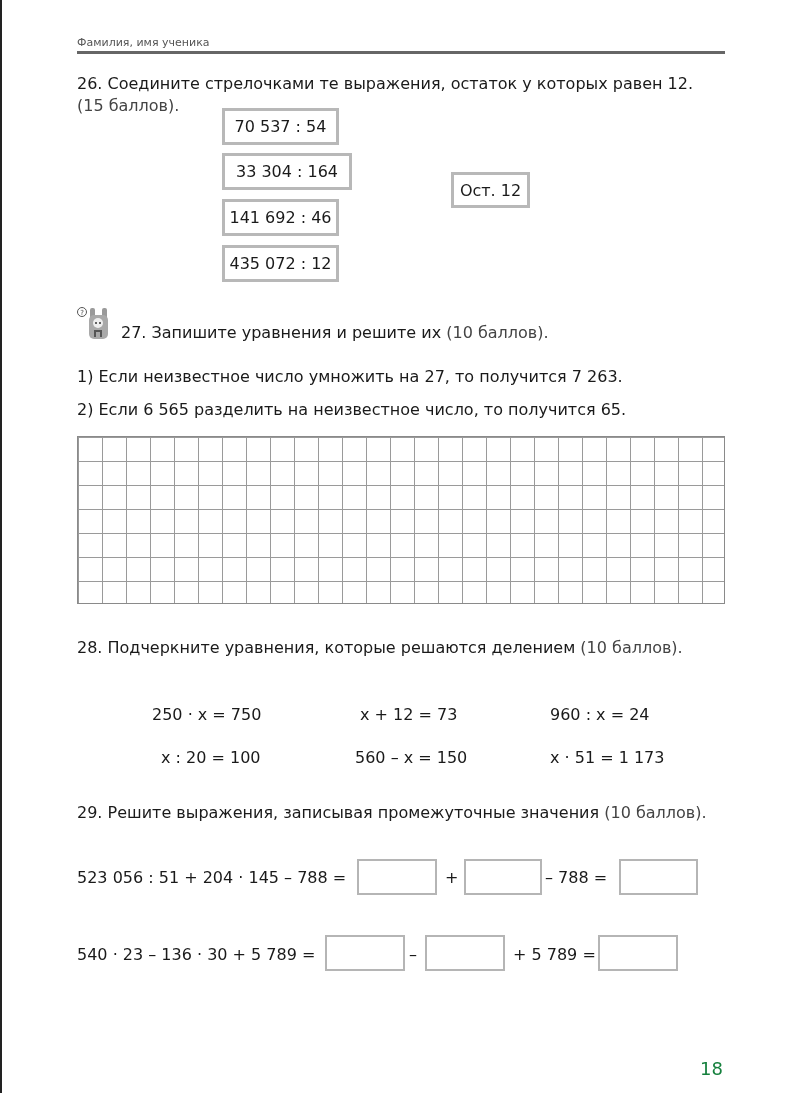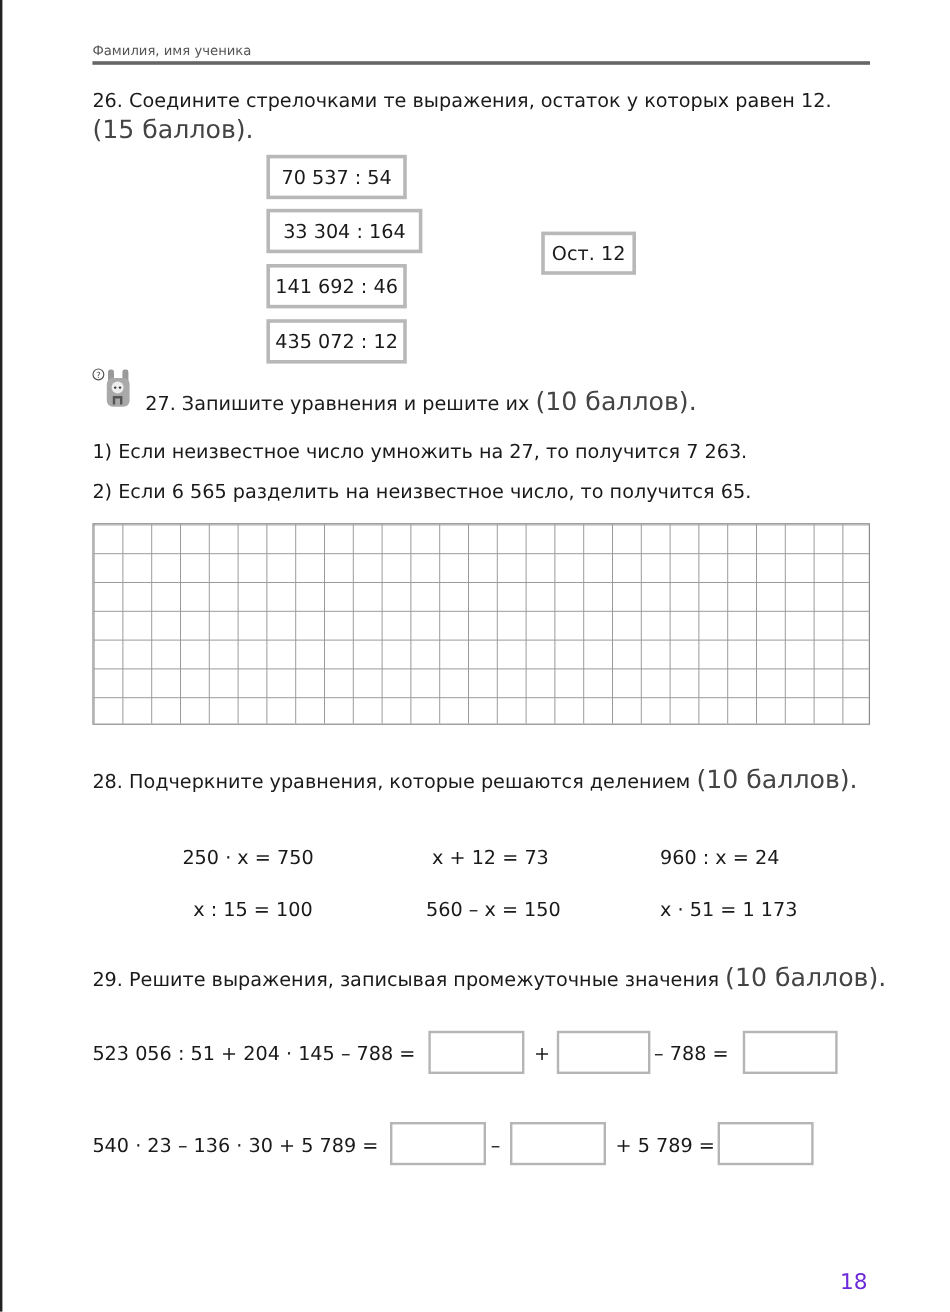--- a/index.html
+++ b/index.html
@@ -3,34 +3,34 @@
 <meta charset="utf-8">
 <style>
   html, body { margin: 0; padding: 0; background: #ffffff; }
   body { width: 792px; height: 1093px; position: relative; overflow: hidden;
          font-family: "DejaVu Sans", sans-serif; color: #1a1a1a; }
   .left-border { position: absolute; left: 0; top: 0; width: 2px; height: 1093px; background: #222; }
   .abs { position: absolute; }
   .header-label { left: 77px; top: 36px; font-size: 11px; color: #555; }
   .header-rule { left: 77px; top: 51px; width: 648px; height: 3px; background: #666; }
   .q { font-size: 16px; color: #1a1a1a; white-space: nowrap; }
-  .pts { font-size: 21px; color: #444; }
+  .pts { font-size: 16px; color: #444; }
   .expr-box { position: absolute; border: 3px solid #b8b8b8; background: #fff;
               font-size: 16px; display: flex; align-items: center; justify-content: center;
-              box-sizing: border-box; white-space: nowrap; margin-top: 21px; }
+              box-sizing: border-box; white-space: nowrap; }
   .grid { position: absolute; left: 77px; top: 436px; width: 648px; height: 168px;
           border: 1px solid #8a8a8a; box-sizing: border-box;
           background-image:
             linear-gradient(to right, #9a9a9a 1px, transparent 1px),
             linear-gradient(to bottom, #9a9a9a 1px, transparent 1px);
           background-size: 24px 24px; }
   .eq { position: absolute; font-size: 16px; white-space: nowrap; }
   .ans-box { position: absolute; border: 2px solid #b5b5b5; background: #fff; box-sizing: border-box; }
   .line-text { position: absolute; font-size: 16px; white-space: nowrap; }
-  .page-num { position: absolute; left: 700px; top: 1058px; font-size: 18px; color: #6d28d9; }
+  .page-num { position: absolute; left: 700px; top: 1058px; font-size: 18px; color: #15803d; }
   .icon-wrap { position: absolute; left: 76px; top: 306px; width: 40px; height: 36px; }
 </style>
 </head>
 <body>
 
 <div class="left-border"></div>
 
 <div class="abs header-label">Фамилия, имя ученика</div>
 <div class="abs header-rule"></div>
 
@@ -75,21 +75,21 @@
 
 <div class="grid"></div>
 
 <div class="abs q" style="left:77px; top:638px;">
   <span>28. Подчеркните уравнения, которые решаются делением</span>
   <span class="pts">(10 баллов).</span>
 </div>
 <div class="eq" style="left:152px; top:705px;">250 · x = 750</div>
 <div class="eq" style="left:360px; top:705px;">x + 12 = 73</div>
 <div class="eq" style="left:550px; top:705px;">960 : x = 24</div>
-<div class="eq" style="left:161px; top:748px;">x : 15 = 100</div>
+<div class="eq" style="left:161px; top:748px;">x : 20 = 100</div>
 <div class="eq" style="left:355px; top:748px;">560 – x = 150</div>
 <div class="eq" style="left:550px; top:748px;">x · 51 = 1 173</div>
 
 <div class="abs q" style="left:77px; top:803px;">
   <span>29. Решите выражения, записывая промежуточные значения</span>
   <span class="pts">(10 баллов).</span>
 </div>
 
 <div class="line-text" style="left:77px; top:868px;">523 056 : 51 + 204 · 145 – 788 =</div>
 <div class="ans-box" style="left:357px; top:859px; width:80px; height:36px;"></div>

